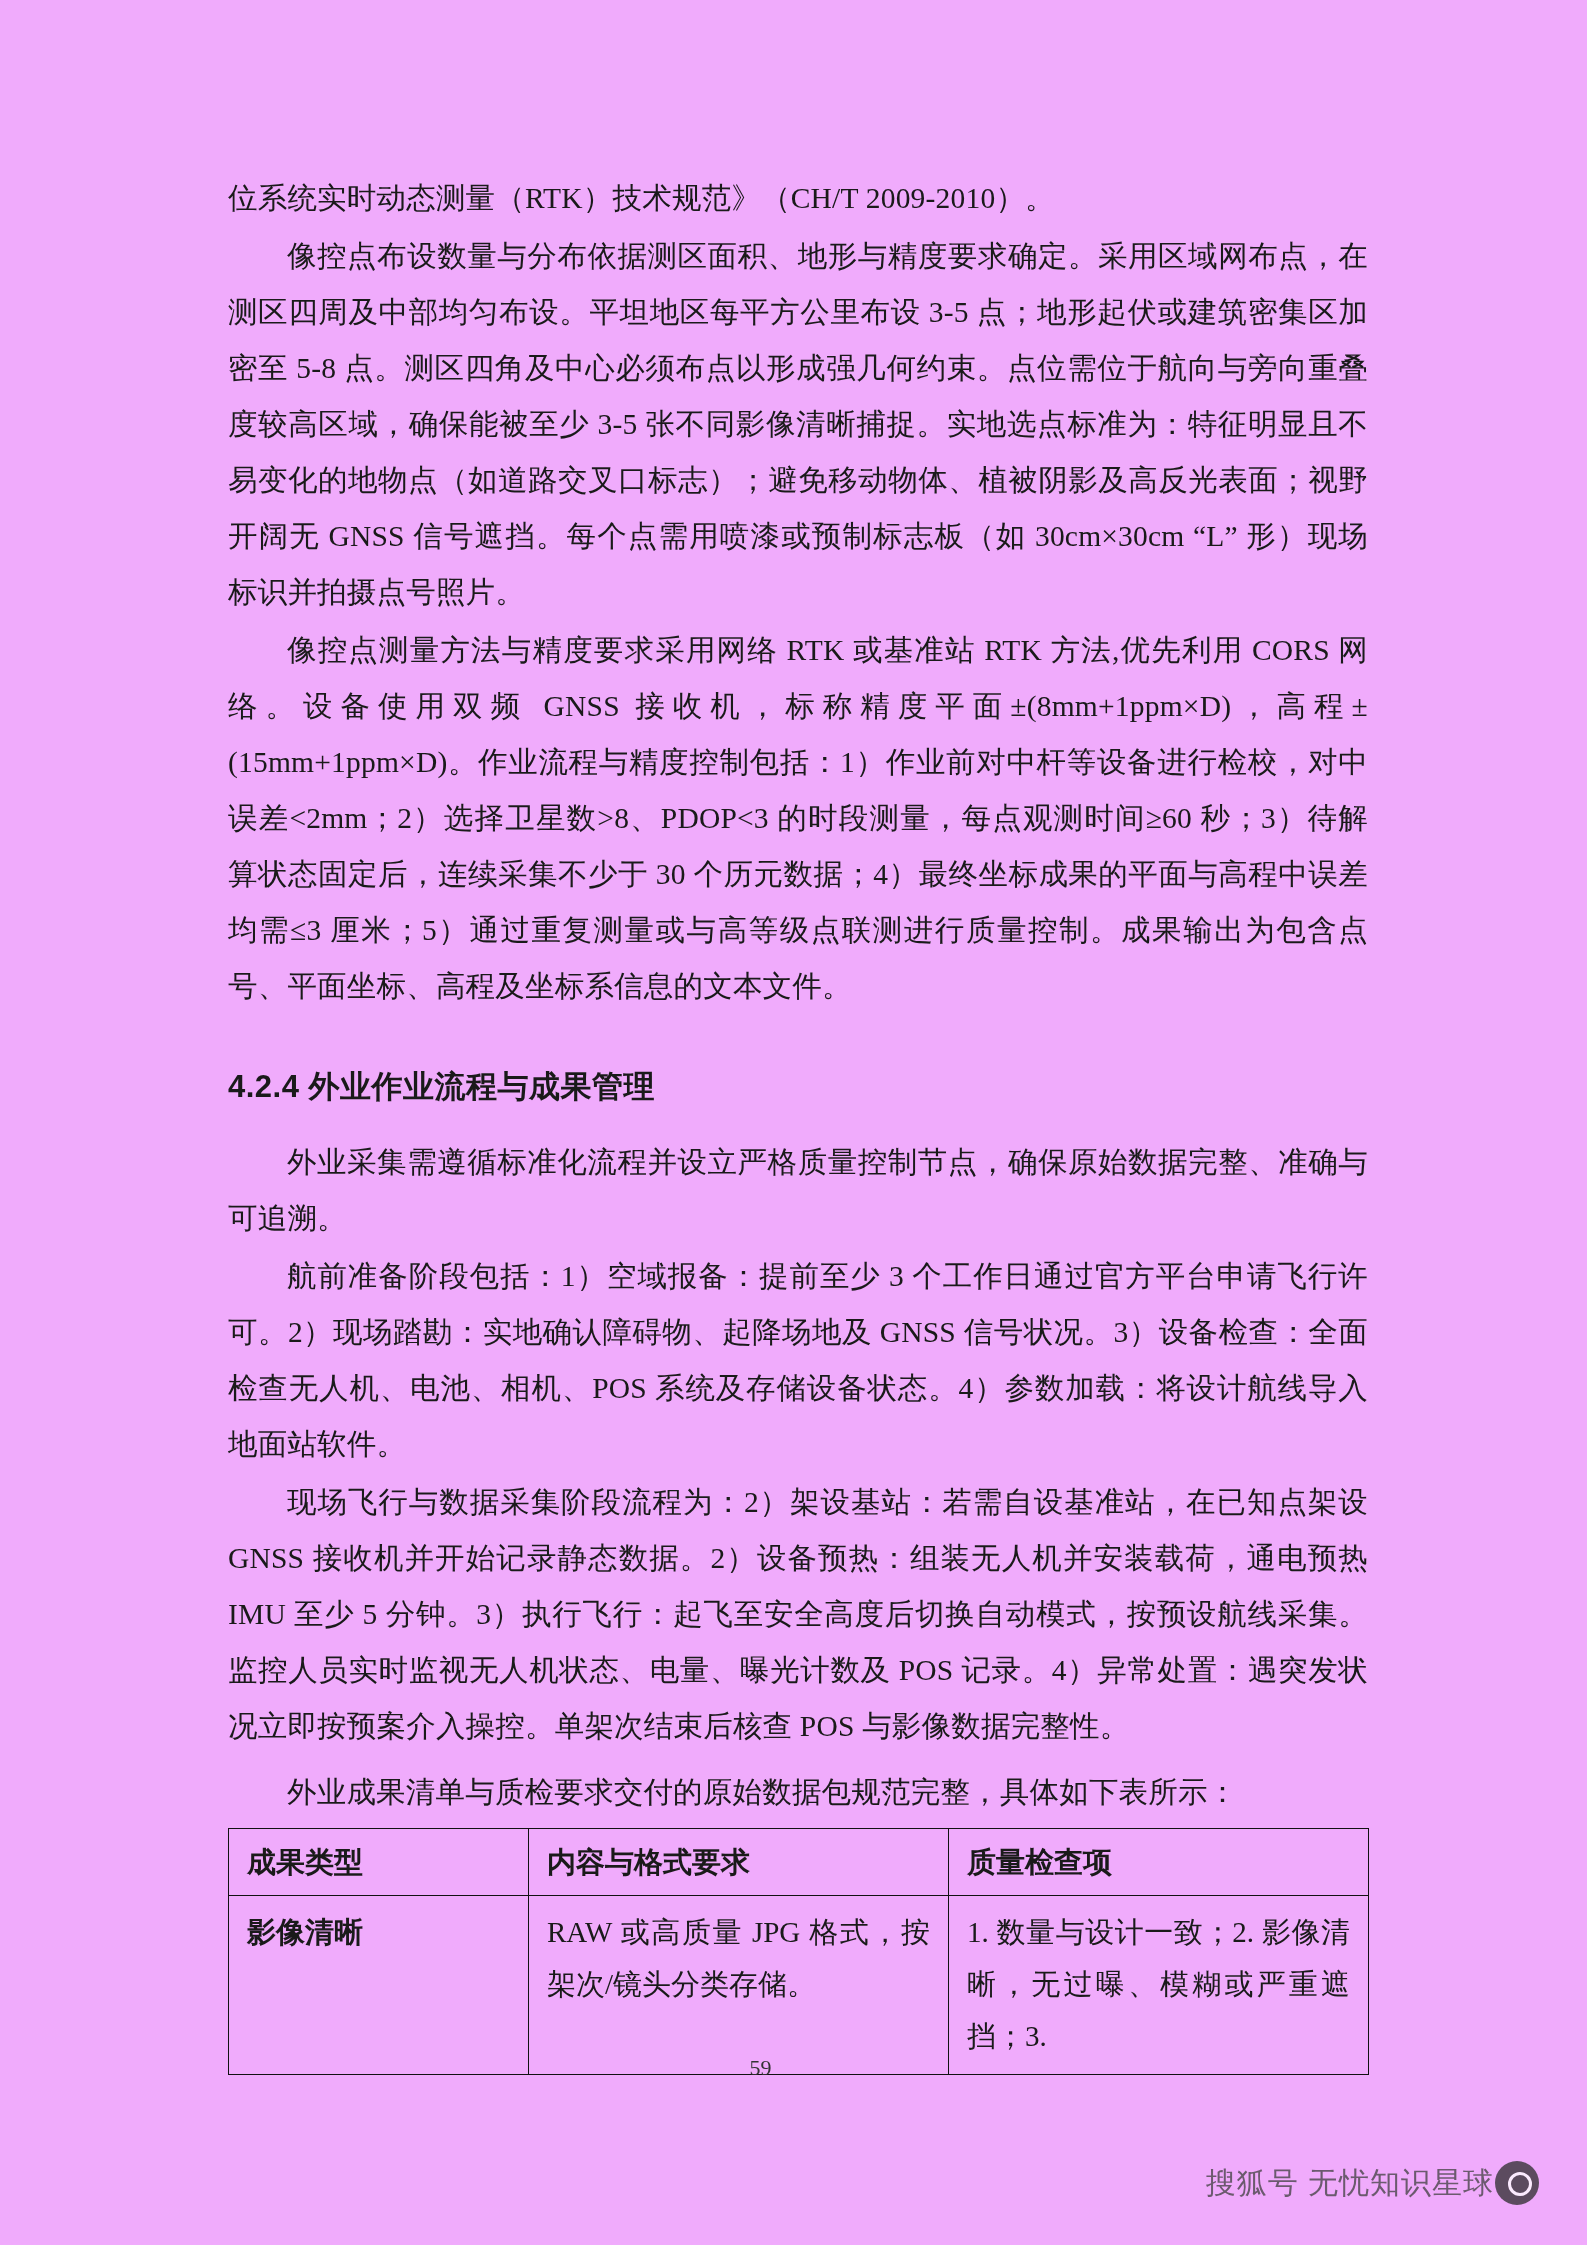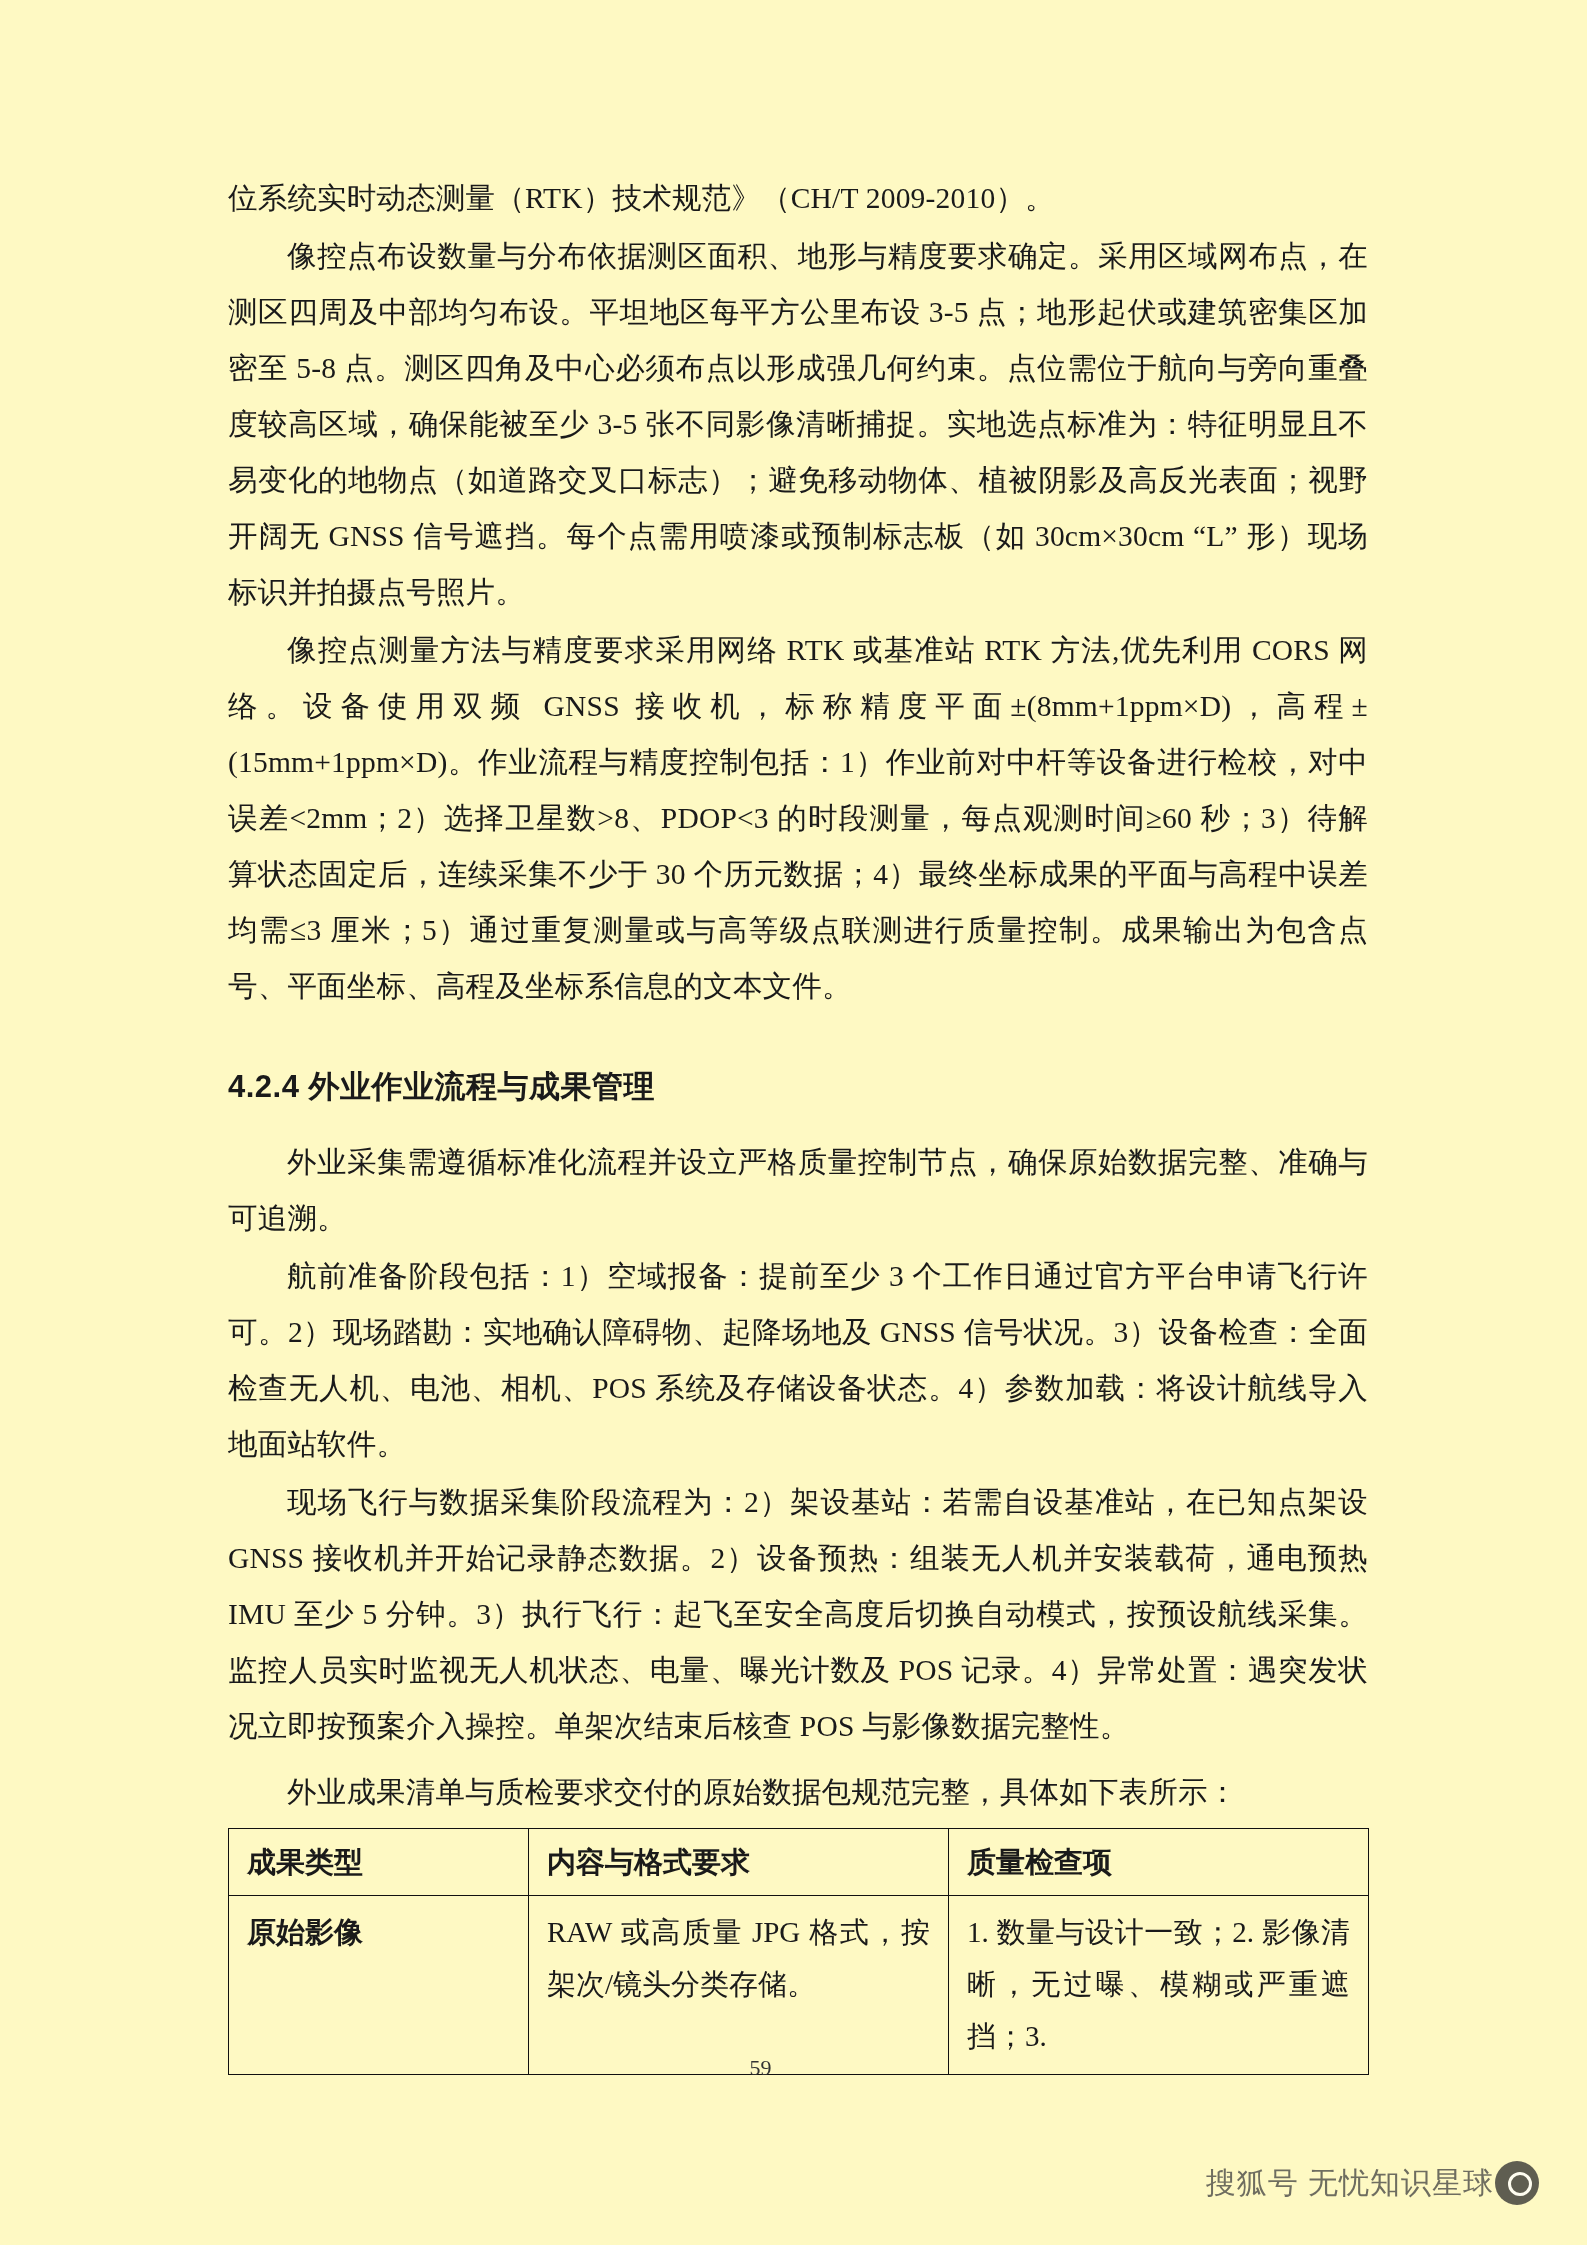--- a/index.html
+++ b/index.html
@@ -13,21 +13,21 @@
     font-family: "Liberation Serif", "DejaVu Serif", serif;
     color: #1a1a1a;
     position: relative;
     overflow: hidden;
   }
   .page {
     position: absolute;
     left: 0; top: 0;
     width: 1587px;
     height: 2245px;
-    background: #fef9c3;
+    background: #f0abfc;
   }
   .content {
     position: absolute;
     left: 228px;
     top: 170px;
     width: 1140px;
   }
   p {
     margin: 0 0 2px 0;
     font-size: 29.5px;
@@ -168,21 +168,21 @@
       </colgroup>
       <thead>
         <tr>
           <th class="h1">成果类型</th>
           <th class="h2">内容与格式要求</th>
           <th class="h3">质量检查项</th>
         </tr>
       </thead>
       <tbody>
         <tr>
-          <td class="cell-type">原始影像</td>
+          <td class="cell-type">影像清晰</td>
           <td class="cell-content">RAW 或高质量 JPG 格式，按架次/镜头分类存储。</td>
           <td class="cell-check">1. 数量与设计一致；2. 影像清晰，无过曝、模糊或严重遮挡；3.</td>
         </tr>
       </tbody>
     </table>
 
   </div>
 
   <div class="pageno">59</div>
 

